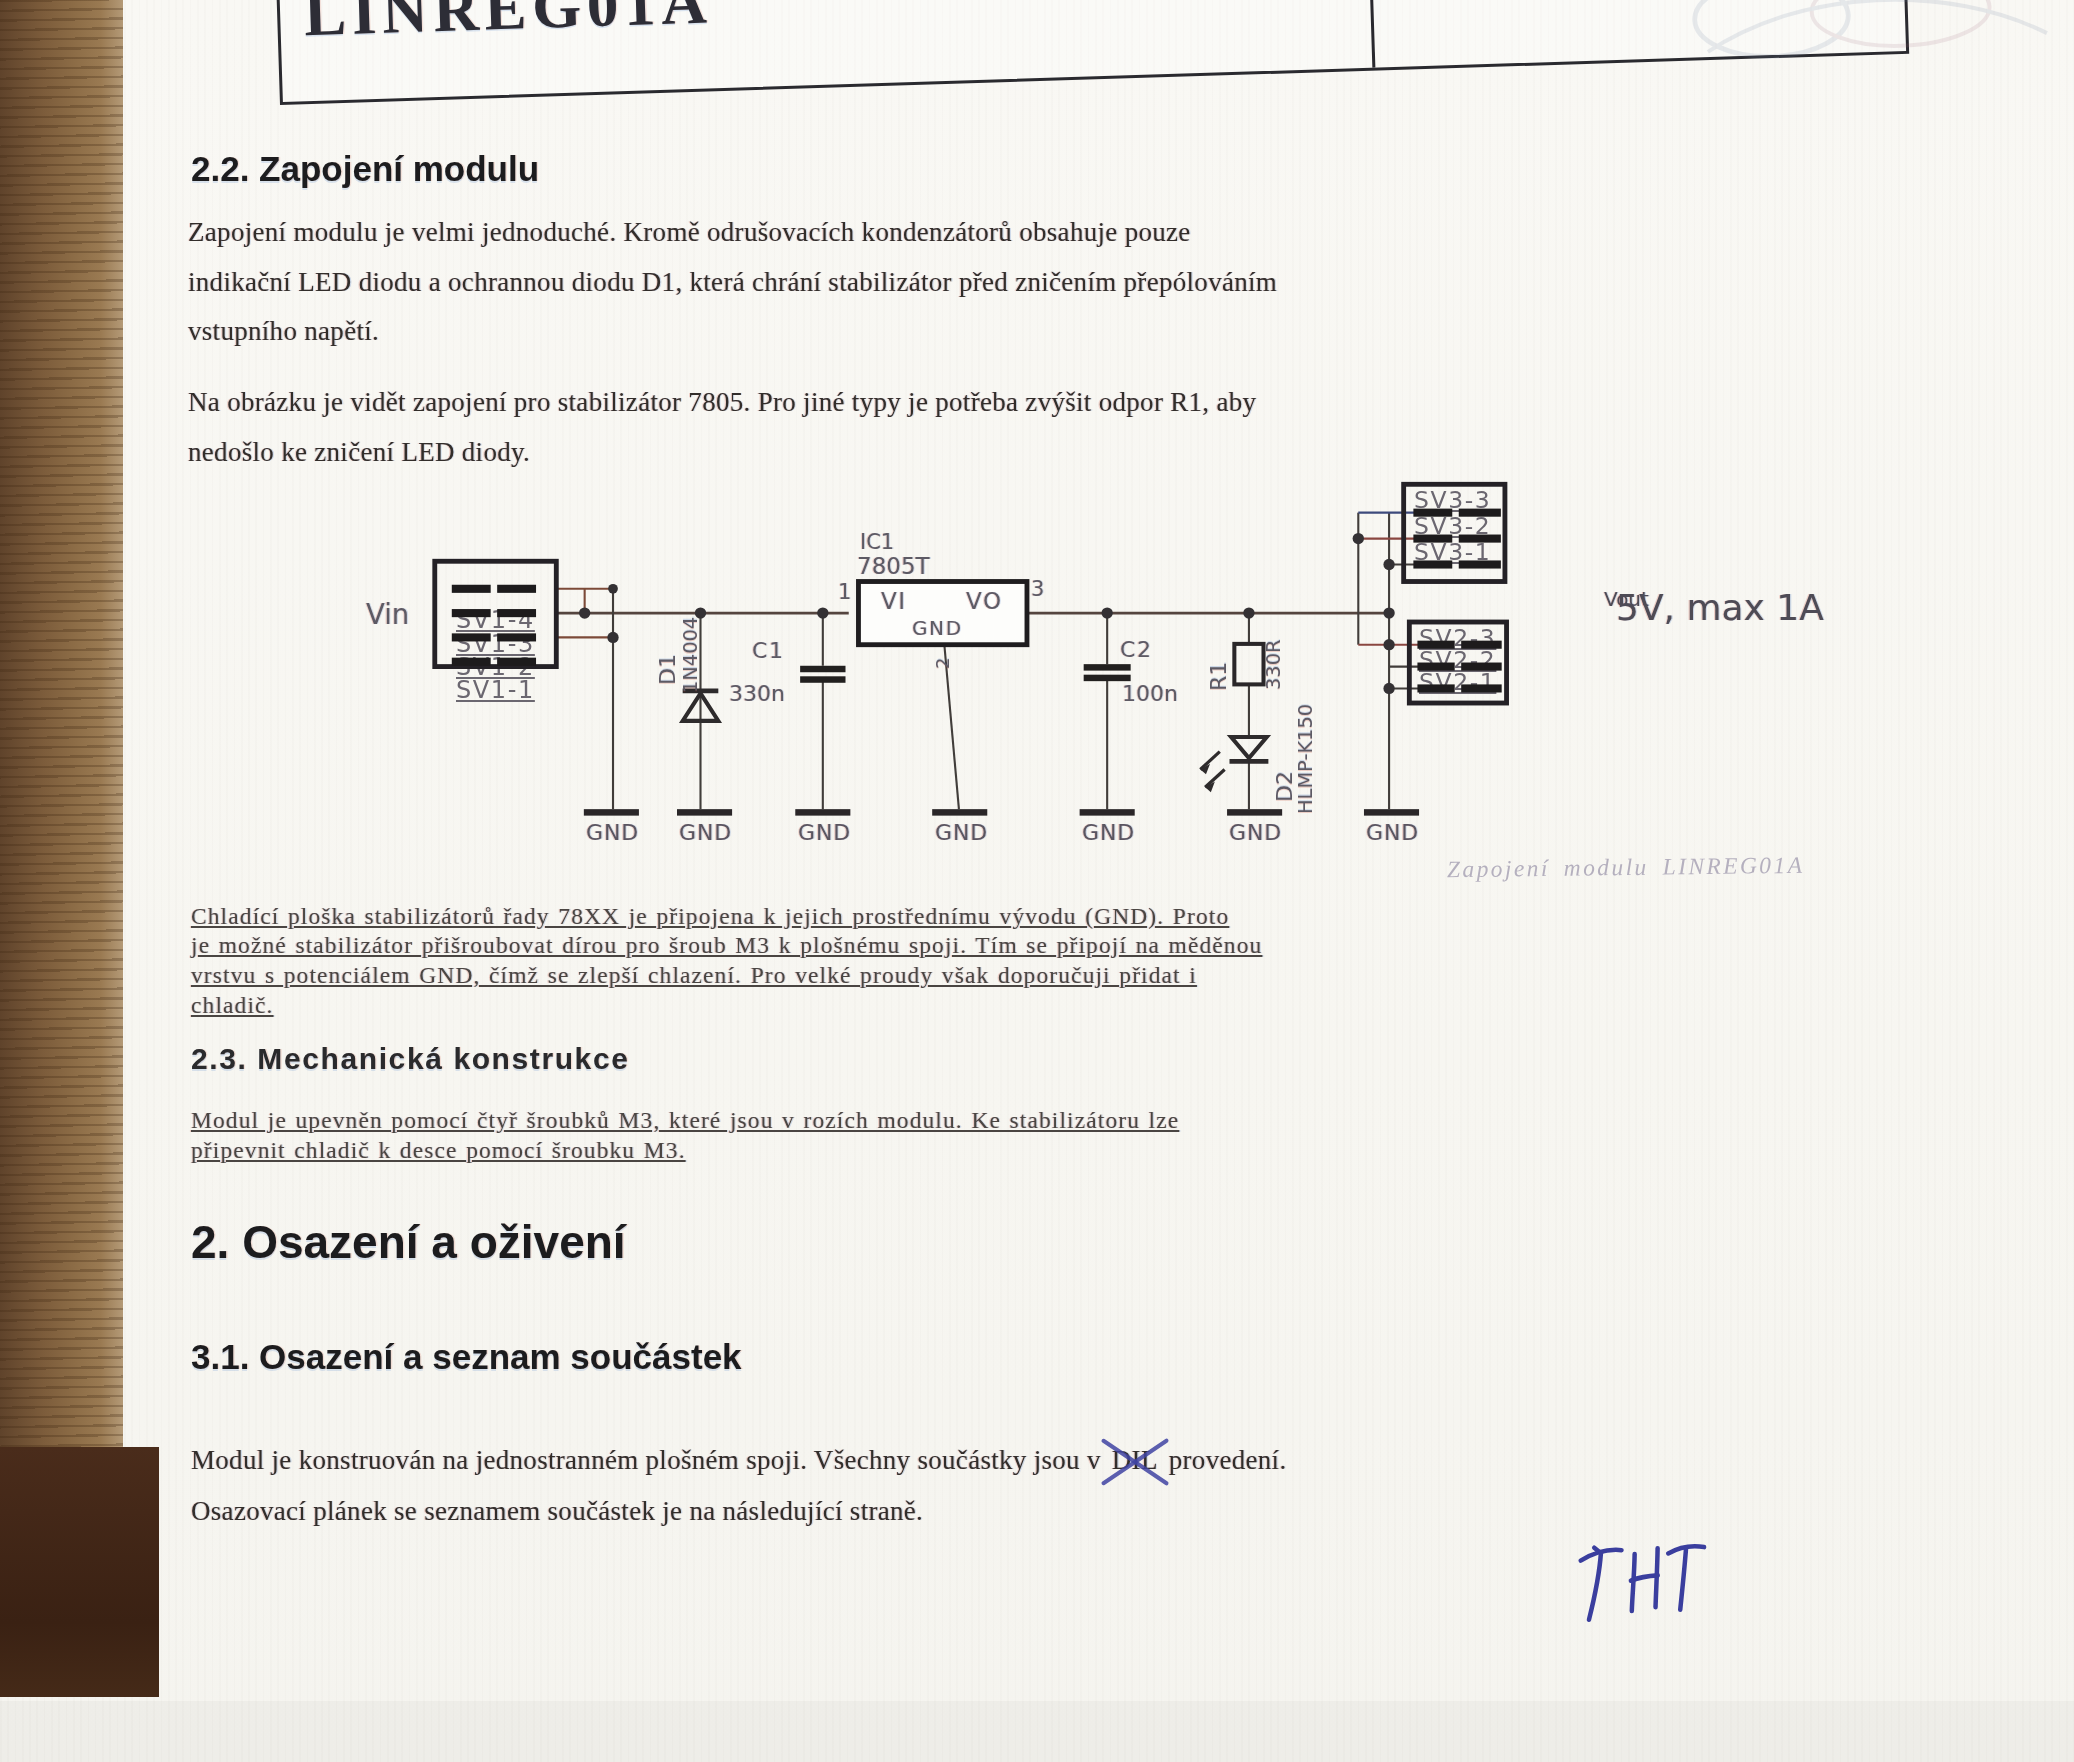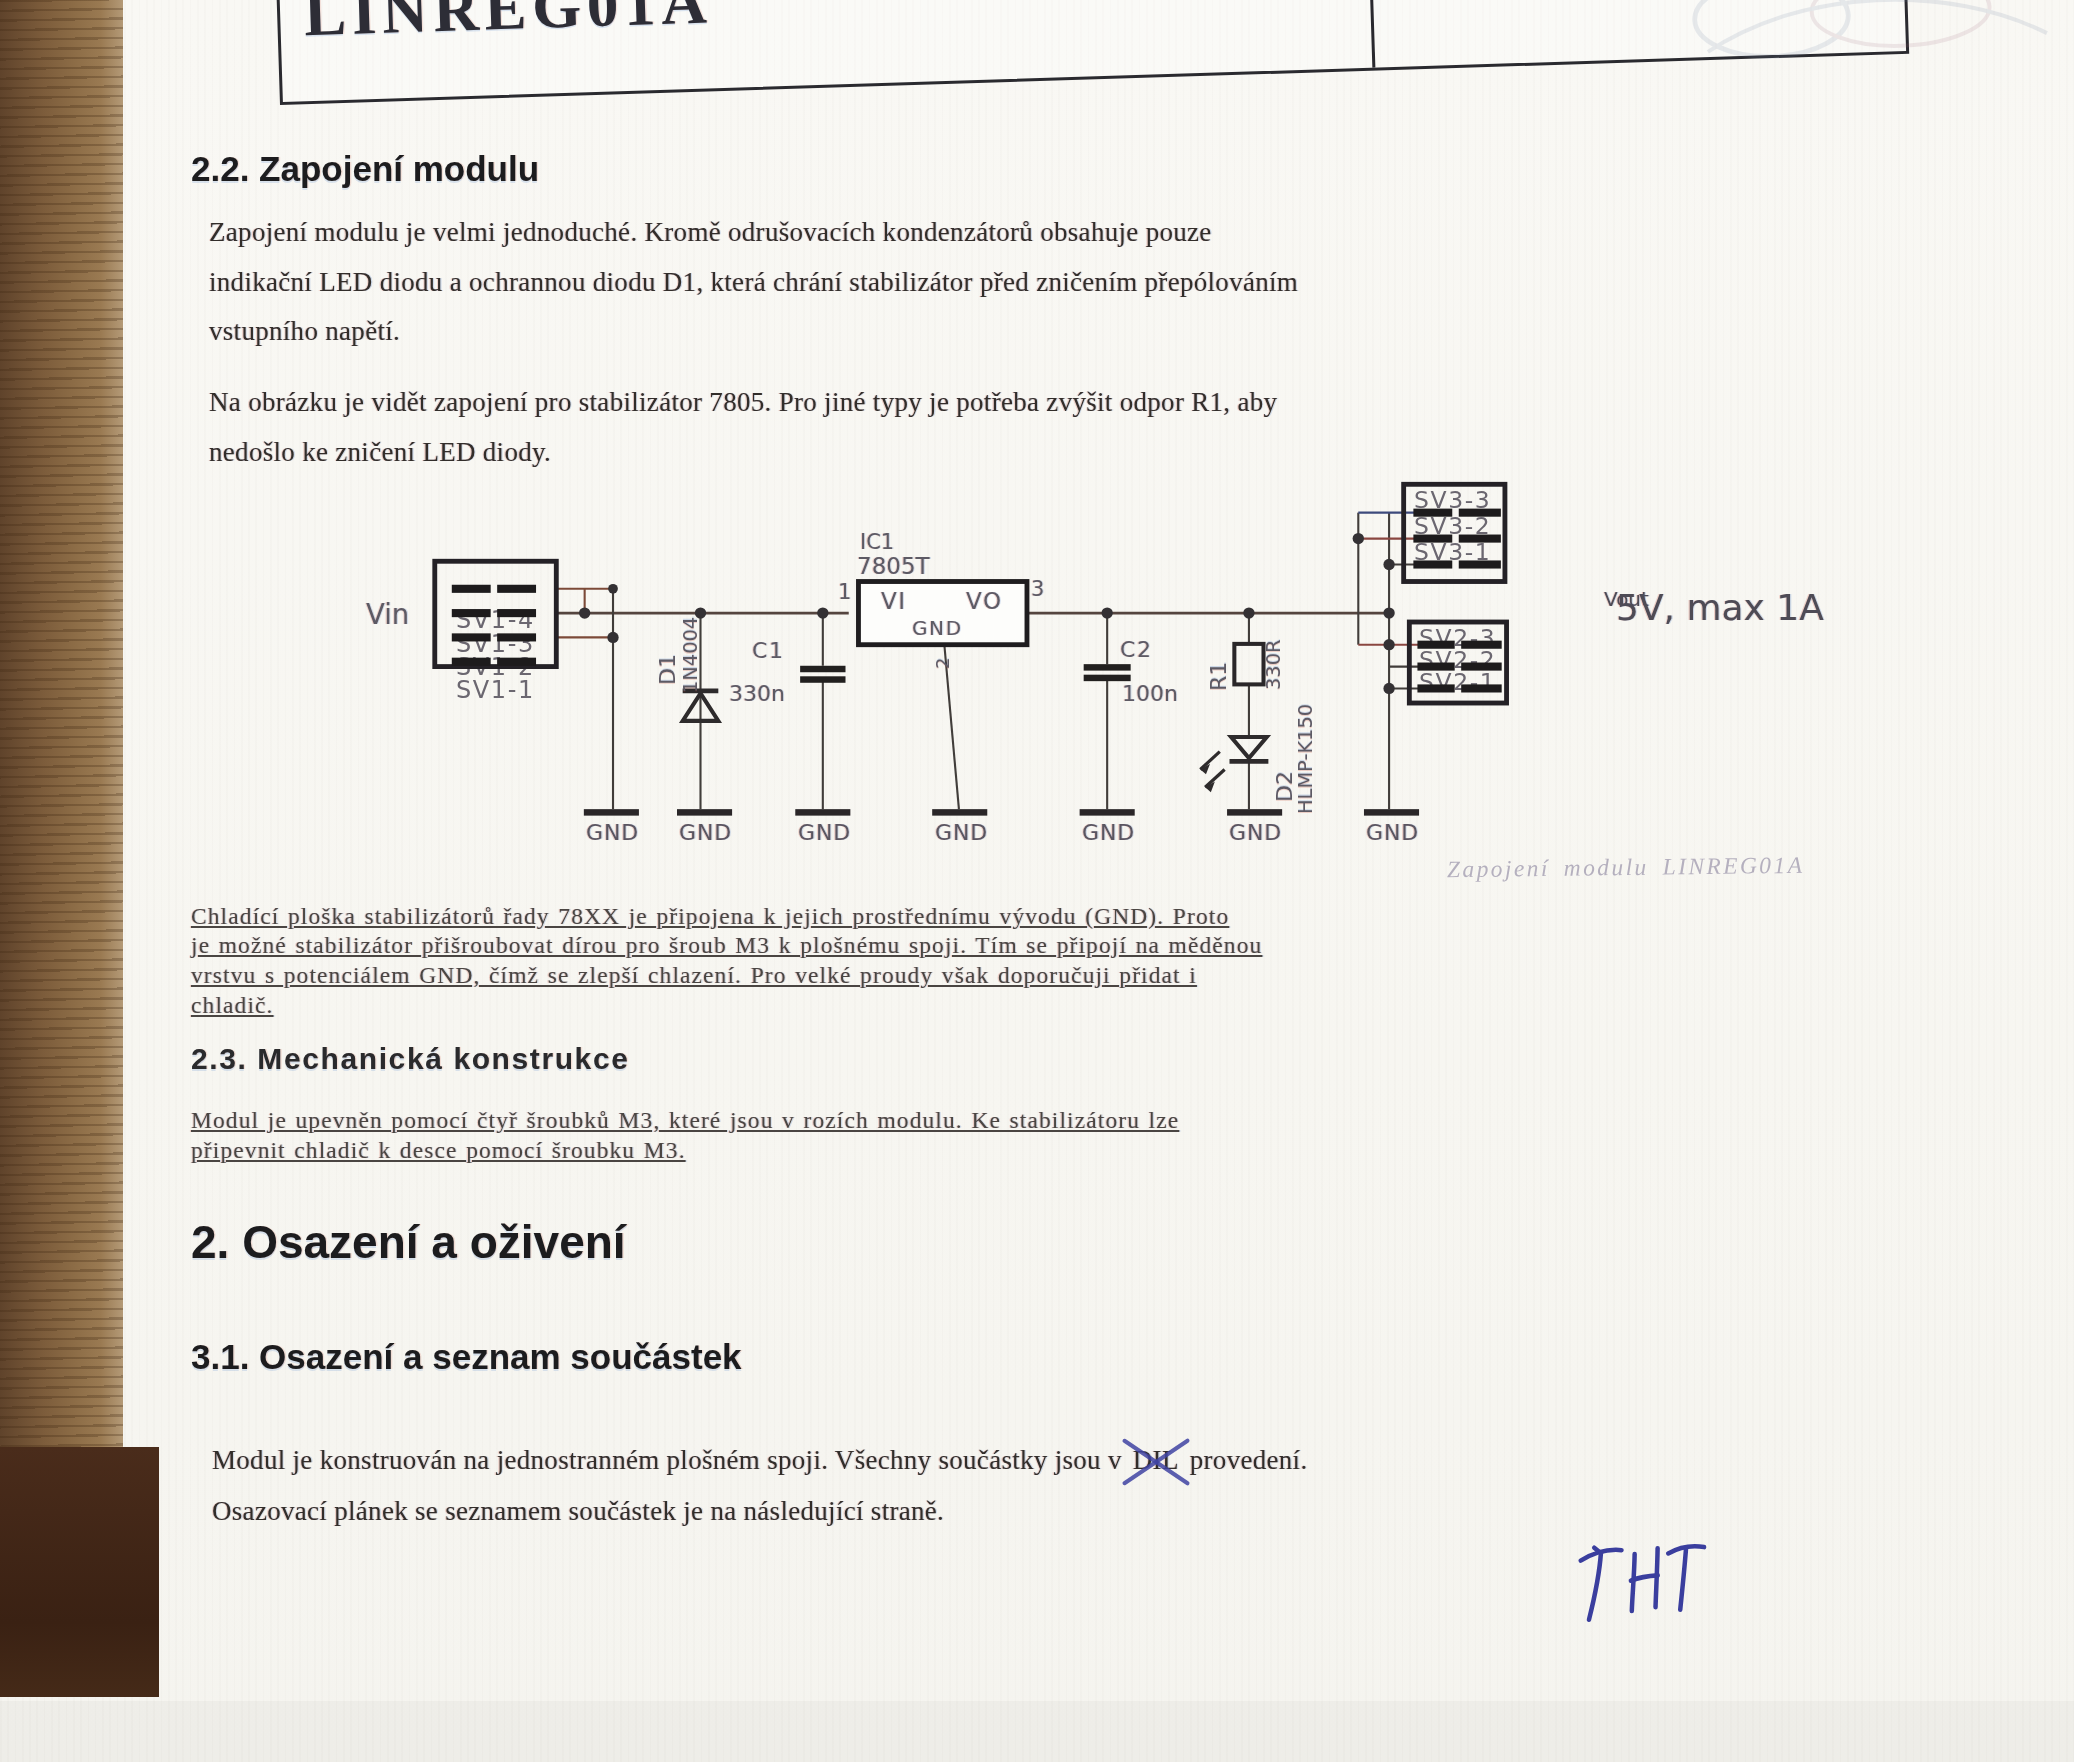--- a/index.html
+++ b/index.html
@@ -23,28 +23,28 @@
   #header-box{left:280px;top:-79px;width:1624px;height:178px;border:3.2px solid #2a2a2f;
     transform:rotate(-1.8deg);transform-origin:left bottom;background:rgba(255,255,255,.25);}
   #header-divider{left:1090px;top:0;width:3.2px;height:100%;background:#2a2a2f;}
   #header-title{left:24px;top:55px;font-family:"Liberation Serif",serif;font-weight:bold;
     font-size:63px;letter-spacing:5.7px;color:#2d2d36;}
   #faint-logo{left:1377px;top:96px;width:421px;height:97px;opacity:.14;}
   
   .fr{text-shadow:1.1px 0 rgba(40,100,190,.20), -1.1px 0 rgba(200,70,45,.22);}
   .frh{text-shadow:0 1.6px rgba(50,110,200,.16), 1.3px 0 rgba(200,70,45,.14);}
   .h-sans{font-family:"Liberation Sans",sans-serif;font-weight:bold;color:#1c1c1e;white-space:nowrap;}
-  .body-line{font-size:27px;color:#322d2a;white-space:nowrap;letter-spacing:0.3px;margin-left:21px;}
+  .body-line{font-size:27px;color:#322d2a;white-space:nowrap;letter-spacing:0.3px;}
   .note-line{font-size:23.5px;color:#4a4542;white-space:nowrap;letter-spacing:1.1px;word-spacing:1.6px;text-decoration:underline;}
   .caption{font-style:italic;font-size:23.5px;color:#8d86a0;letter-spacing:2.4px;word-spacing:5.7px;
     opacity:.62;transform:rotate(-.7deg);white-space:nowrap;}
   
   .sl{font-family:"DejaVu Sans","Liberation Sans",sans-serif;color:#5d5a64;white-space:nowrap;z-index:3;}
   .slu{font-family:"DejaVu Sans","Liberation Sans",sans-serif;color:#6b6770;white-space:nowrap;z-index:1;
-       letter-spacing:1.6px;}
+       letter-spacing:1.6px;text-decoration:underline;}
   .rot{transform:rotate(-90deg);transform-origin:0 0;}
   .gnd-label{width:75px;text-align:center;font-size:22px;letter-spacing:0.8px;color:#5a5560;}
   #schem-svg{left:340px;top:468px;z-index:2;}
   
   .struck{position:relative;display:inline-block;padding:0 4px;}
   .struck::before,.struck::after{content:"";position:absolute;left:-13px;right:-13px;top:48%;
     height:4px;background:#3f43a2;border-radius:2.4px;opacity:.85;}
   .struck::before{transform:rotate(34deg);}
   .struck::after{transform:rotate(-34deg);}
   .sr{position:absolute;width:0.8px;height:0.8px;overflow:hidden;opacity:0;}

